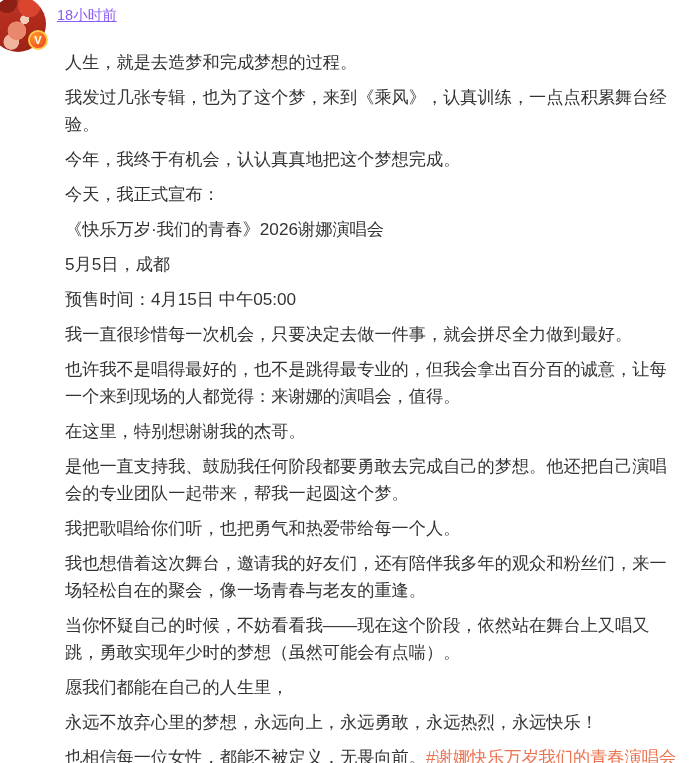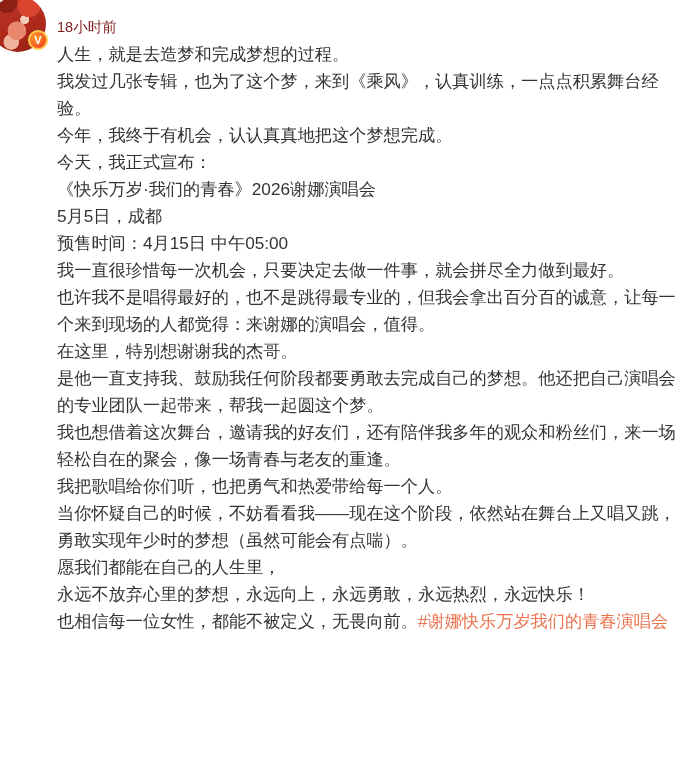--- a/index.html
+++ b/index.html
@@ -55,39 +55,40 @@
     color: #ffffff;
     font-size: 11px;
     font-weight: bold;
     line-height: 16px;
     text-align: center;
   }
   
   .timestamp {
     position: absolute;
     left: 57px;
-    top: 18px;
+    top: 6px;
     font-size: 14.5px;
-    color: #7f1d1d;
+    color: #8b5cf6;
     line-height: 18px;
+    text-decoration: underline;
   }
   
   .content {
     position: absolute;
     left: 57px;
     top: 41px;
     width: 630px;
     font-size: 17.2px;
     line-height: 27px;
     color: #333333;
     letter-spacing: 0;
     word-break: break-all;
   }
   .content p {
-    margin: 0;
+    margin: 8px;
     padding: 0;
   }
   .hashtag {
     color: #eb7350;
     text-decoration: none;
     cursor: pointer;
   }
 </style>
 </head>
 <body>
@@ -108,21 +109,21 @@
     <p>我发过几张专辑，也为了这个梦，来到《乘风》，认真训练，一点点积累舞台经验。</p>
     <p>今年，我终于有机会，认认真真地把这个梦想完成。</p>
     <p>今天，我正式宣布：</p>
     <p>《快乐万岁·我们的青春》2026谢娜演唱会</p>
     <p>5月5日，成都</p>
     <p>预售时间：4月15日 中午05:00</p>
     <p>我一直很珍惜每一次机会，只要决定去做一件事，就会拼尽全力做到最好。</p>
     <p>也许我不是唱得最好的，也不是跳得最专业的，但我会拿出百分百的诚意，让每一个来到现场的人都觉得：来谢娜的演唱会，值得。</p>
     <p>在这里，特别想谢谢我的杰哥。</p>
     <p>是他一直支持我、鼓励我任何阶段都要勇敢去完成自己的梦想。他还把自己演唱会的专业团队一起带来，帮我一起圆这个梦。</p>
+    <p>我把歌唱给你们听，也把勇气和热爱带给每一个人。</p>
     <p>我也想借着这次舞台，邀请我的好友们，还有陪伴我多年的观众和粉丝们，来一场轻松自在的聚会，像一场青春与老友的重逢。</p>
-    <p>我把歌唱给你们听，也把勇气和热爱带给每一个人。</p>
     <p>当你怀疑自己的时候，不妨看看我——现在这个阶段，依然站在舞台上又唱又跳，勇敢实现年少时的梦想（虽然可能会有点喘）。</p>
     <p>愿我们都能在自己的人生里，</p>
     <p>永远不放弃心里的梦想，永远向上，永远勇敢，永远热烈，永远快乐！</p>
     <p><span>也相信每一位女性，都能不被定义，无畏向前。</span><a class="hashtag">#谢娜快乐万岁我们的青春演唱会</a></p>
   </div>
 
 </div>
 
 </body></html>

